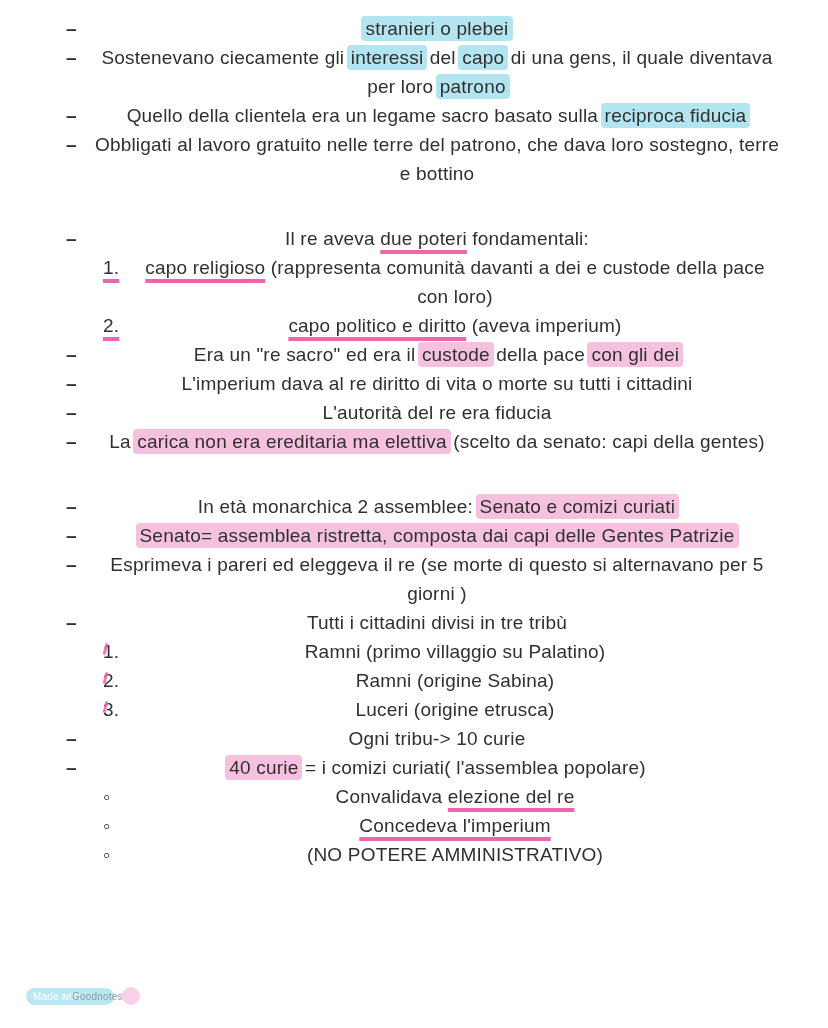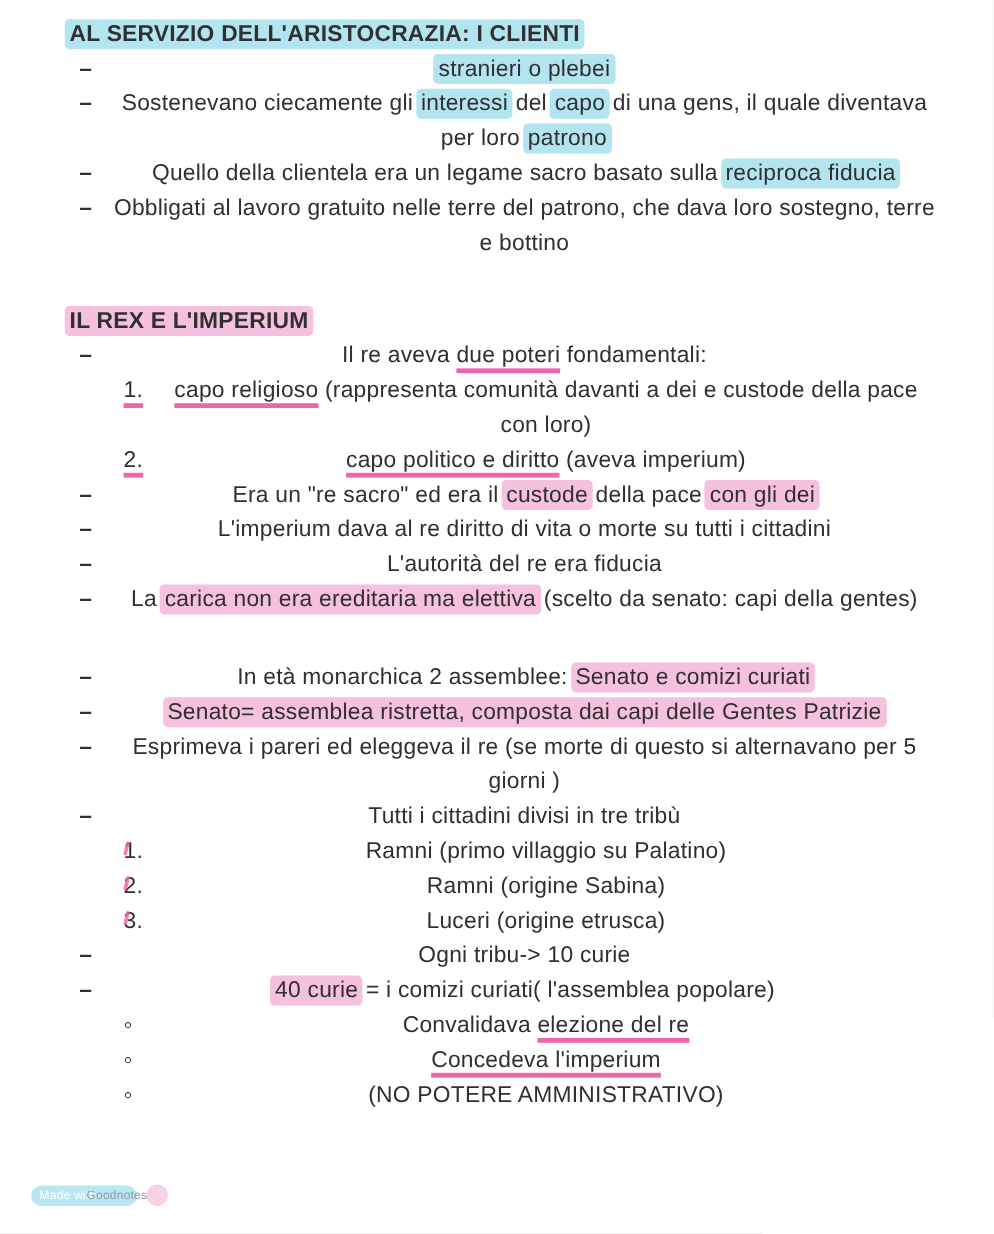--- a/index.html
+++ b/index.html
@@ -109,40 +109,38 @@
     background: var(--hl-pink, #f6c0df);
     opacity: 0.75;
   }
 </style>
 </head>
 <body>
 
 <div class="page">
   <div class="notes">
       <section class="section">
-        <div class="section-title"><span class="hl hl-cyan">AL SERVIZIO DELL'ARISTOCRAZIA: I CLIENTI</span></div>
         <div class="item dash">
           <span class="marker">–</span>
           <span class="content"><span class="hl hl-cyan">stranieri o plebei</span></span>
         </div>
         <div class="item dash">
           <span class="marker">–</span>
           <span class="content"><span>Sostenevano ciecamente gli </span><span class="hl hl-cyan">interessi</span><span> del </span><span class="hl hl-cyan">capo</span><span> di una gens, il quale diventava per loro </span><span class="hl hl-cyan">patrono</span></span>
         </div>
         <div class="item dash">
           <span class="marker">–</span>
           <span class="content"><span>Quello della clientela era un legame sacro basato sulla </span><span class="hl hl-cyan">reciproca fiducia</span></span>
         </div>
         <div class="item dash">
           <span class="marker">–</span>
           <span class="content"><span>Obbligati al lavoro gratuito nelle terre del patrono, che dava loro sostegno, terre e bottino</span></span>
         </div>
       </section>
       <section class="section">
-        <div class="section-title"><span class="hl hl-pink">IL REX E L'IMPERIUM</span></div>
         <div class="item dash">
           <span class="marker">–</span>
           <span class="content"><span>Il re aveva </span><span class="ul-pink">due poteri</span><span> fondamentali:</span></span>
         </div>
         <div class="item number">
           <span class="marker ul-pink">1.</span>
           <span class="content"><span class="ul-pink">capo religioso</span><span> (rappresenta comunità davanti a dei e custode della pace con loro)</span></span>
         </div>
         <div class="item number">
           <span class="marker ul-pink">2.</span>

